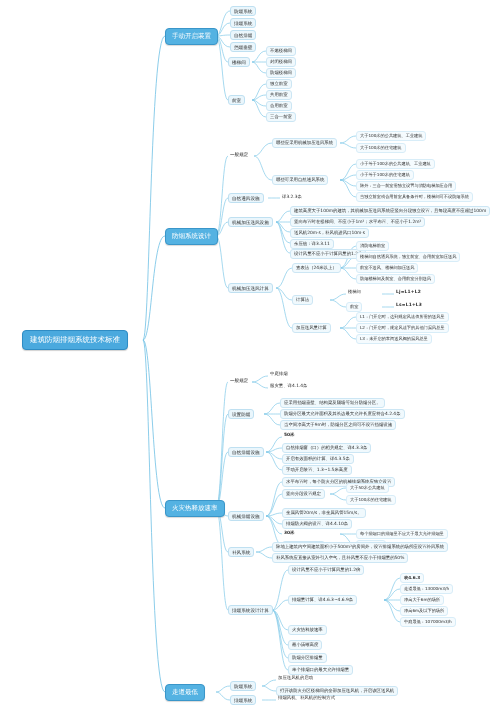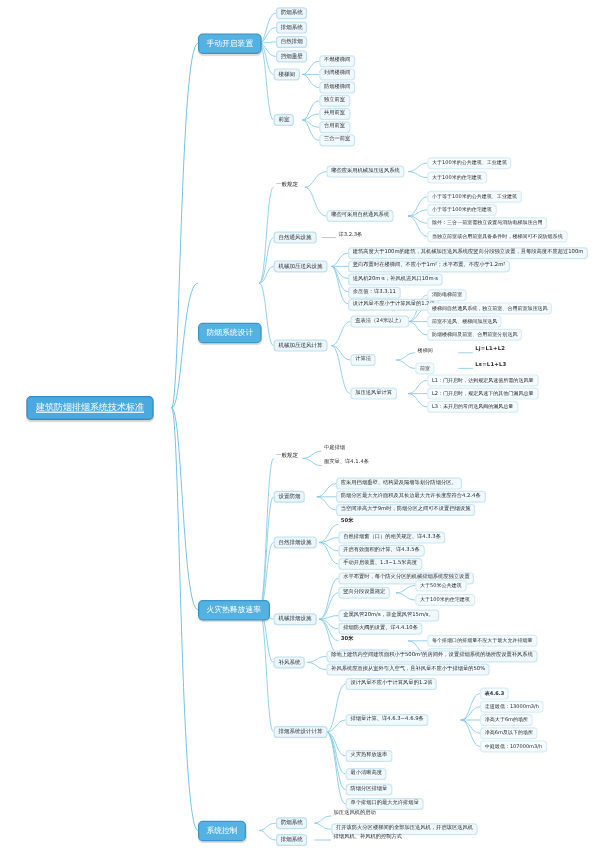--- a/index.html
+++ b/index.html
@@ -11,21 +11,20 @@
   #canvas{position:absolute;left:0;top:0;width:503px;height:711px;}
   svg.links{position:absolute;left:0;top:0;width:503px;height:711px;pointer-events:none;}
 
   .node{position:absolute;box-sizing:border-box;white-space:nowrap;line-height:1.1;}
 
   
   .n-root{
     background:#4aa9de;border:1px solid #2f8cc4;border-radius:4px;
     color:#ffffff;font-size:7.5px;padding:5px 7px;
     box-shadow:0 1px 1px rgba(0,0,0,.18);
-    text-decoration:underline;
   }
   
   .n-l1{
     background:#54b2e2;border:1px solid #3a96c9;border-radius:4px;
     color:#ffffff;font-size:6.5px;padding:4px 6px;
     box-shadow:0 1px 1px rgba(0,0,0,.15);
   }
   
   .n-l2{
     color:#2b2b2b;font-size:4.6px;padding:1px 2px;
@@ -156,23 +155,23 @@
       <path d="M216,692 C222,692 222,700 230,700"></path>
       <path d="M262,686 C268,686 268,680 276,680"></path>
       <path d="M262,686 C268,686 268,691 276,691"></path>
       <path d="M262,700 C268,700 268,700 276,700"></path>
     </g>
   </svg>
 
   <div class="node n-root" style="left:22px;top:330px;">建筑防烟排烟系统技术标准</div>
 
   <div class="node n-l1" style="left:165px;top:28px;">手动开启装置</div>
-  <div class="node n-l1" style="left:165px;top:228px;margin-top:41px;">防烟系统设计</div>
+  <div class="node n-l1" style="left:165px;top:228px;">防烟系统设计</div>
   <div class="node n-l1" style="left:165px;top:500px;">火灾热释放速率</div>
-  <div class="node n-l1" style="left:165px;top:684px;">系统控制</div>
+  <div class="node n-l1" style="left:165px;top:684px;">走道最低</div>
 
   <div class="node n-l2 boxed" style="left:230px;top:6px;">防烟系统</div>
   <div class="node n-l2 boxed" style="left:230px;top:18px;">排烟系统</div>
   <div class="node n-l2 boxed" style="left:230px;top:30px;">自然排烟</div>
   <div class="node n-l2 boxed" style="left:230px;top:42px;">挡烟垂壁</div>
   <div class="node n-l2 boxed" style="left:228px;top:57px;">楼梯间</div>
   <div class="node n-l2 boxed" style="left:228px;top:95px;">前室</div>
 
   <div class="node n-l3 boxed" style="left:266px;top:46px;">不燃楼梯间</div>
   <div class="node n-l3 boxed" style="left:266px;top:57px;">封闭楼梯间</div>

